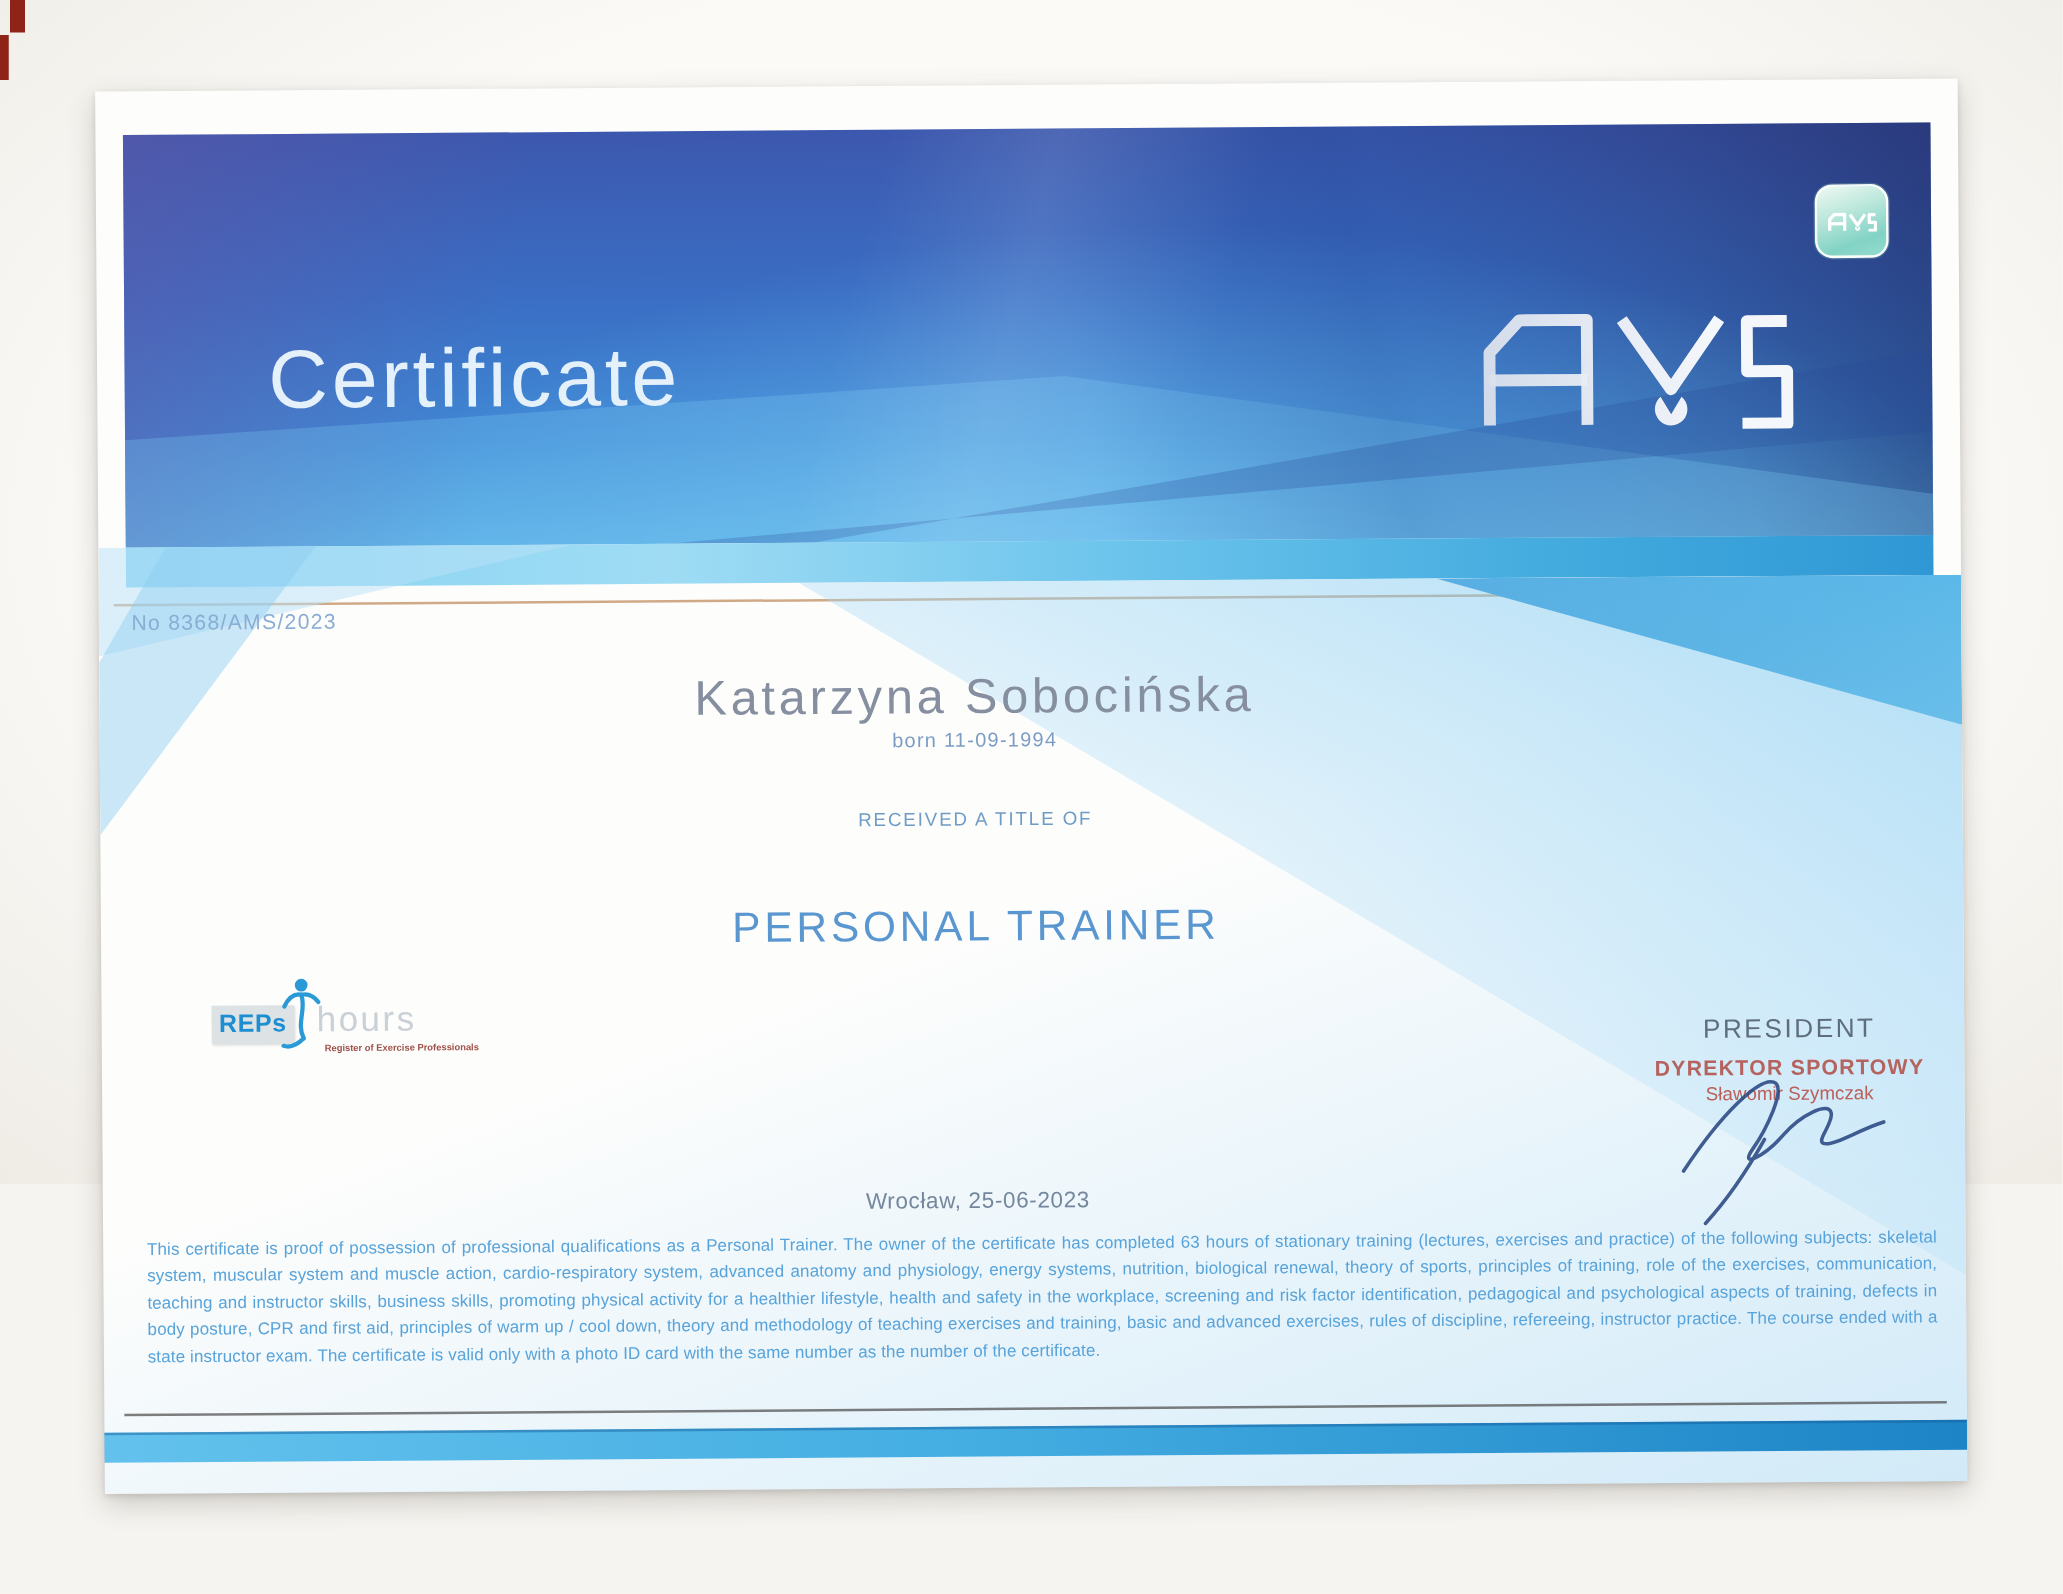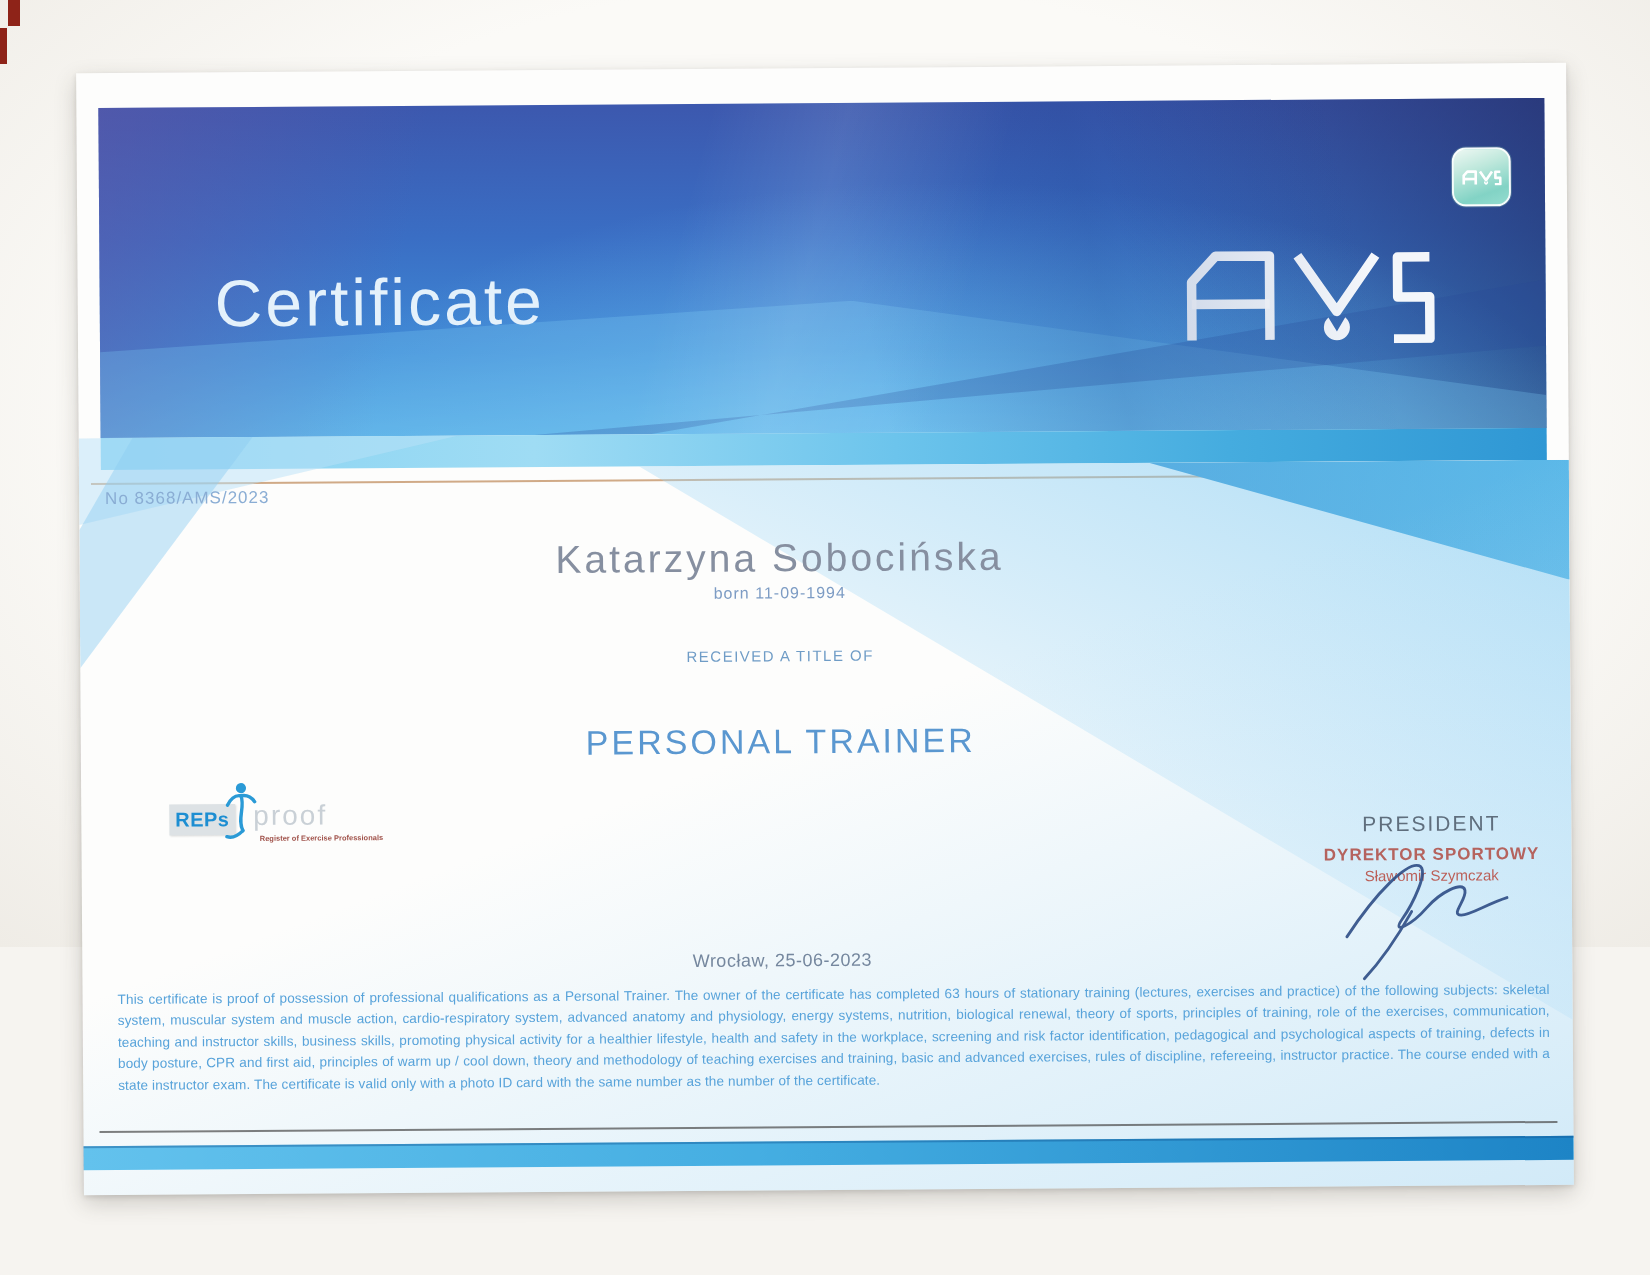--- a/index.html
+++ b/index.html
@@ -138,21 +138,21 @@
       </div>
       <svg class="reps-fig" viewBox="0 0 40 70">
         <circle cx="21" cy="8" r="6" fill="#2a9ad6"></circle>
         <g fill="none" stroke="#2a9ad6" stroke-width="4" stroke-linecap="round">
           <path d="M5,28 C10,18 16,16 21,17"></path>
           <path d="M37,24 C32,17 26,16 21,17"></path>
           <path d="M21,17 C26,30 16,44 23,58"></path>
           <path d="M23,58 C16,65 10,67 4,65"></path>
         </g>
       </svg>
-      <div class="reps-region">proof</div>
+      <div class="reps-region">hours</div>
       <div class="reps-tagline">Register of Exercise Professionals</div>
     </div>
 
     <div class="sig-block">
       <div class="president">PRESIDENT</div>
       <div class="dyrektor">DYREKTOR SPORTOWY</div>
       <div class="signer">Sławomir Szymczak</div>
     </div>
     <svg class="signature-svg" viewBox="0 0 220 170">
       <g fill="none" stroke="#2e4d85" stroke-width="3" stroke-linecap="round" opacity="0.9">

